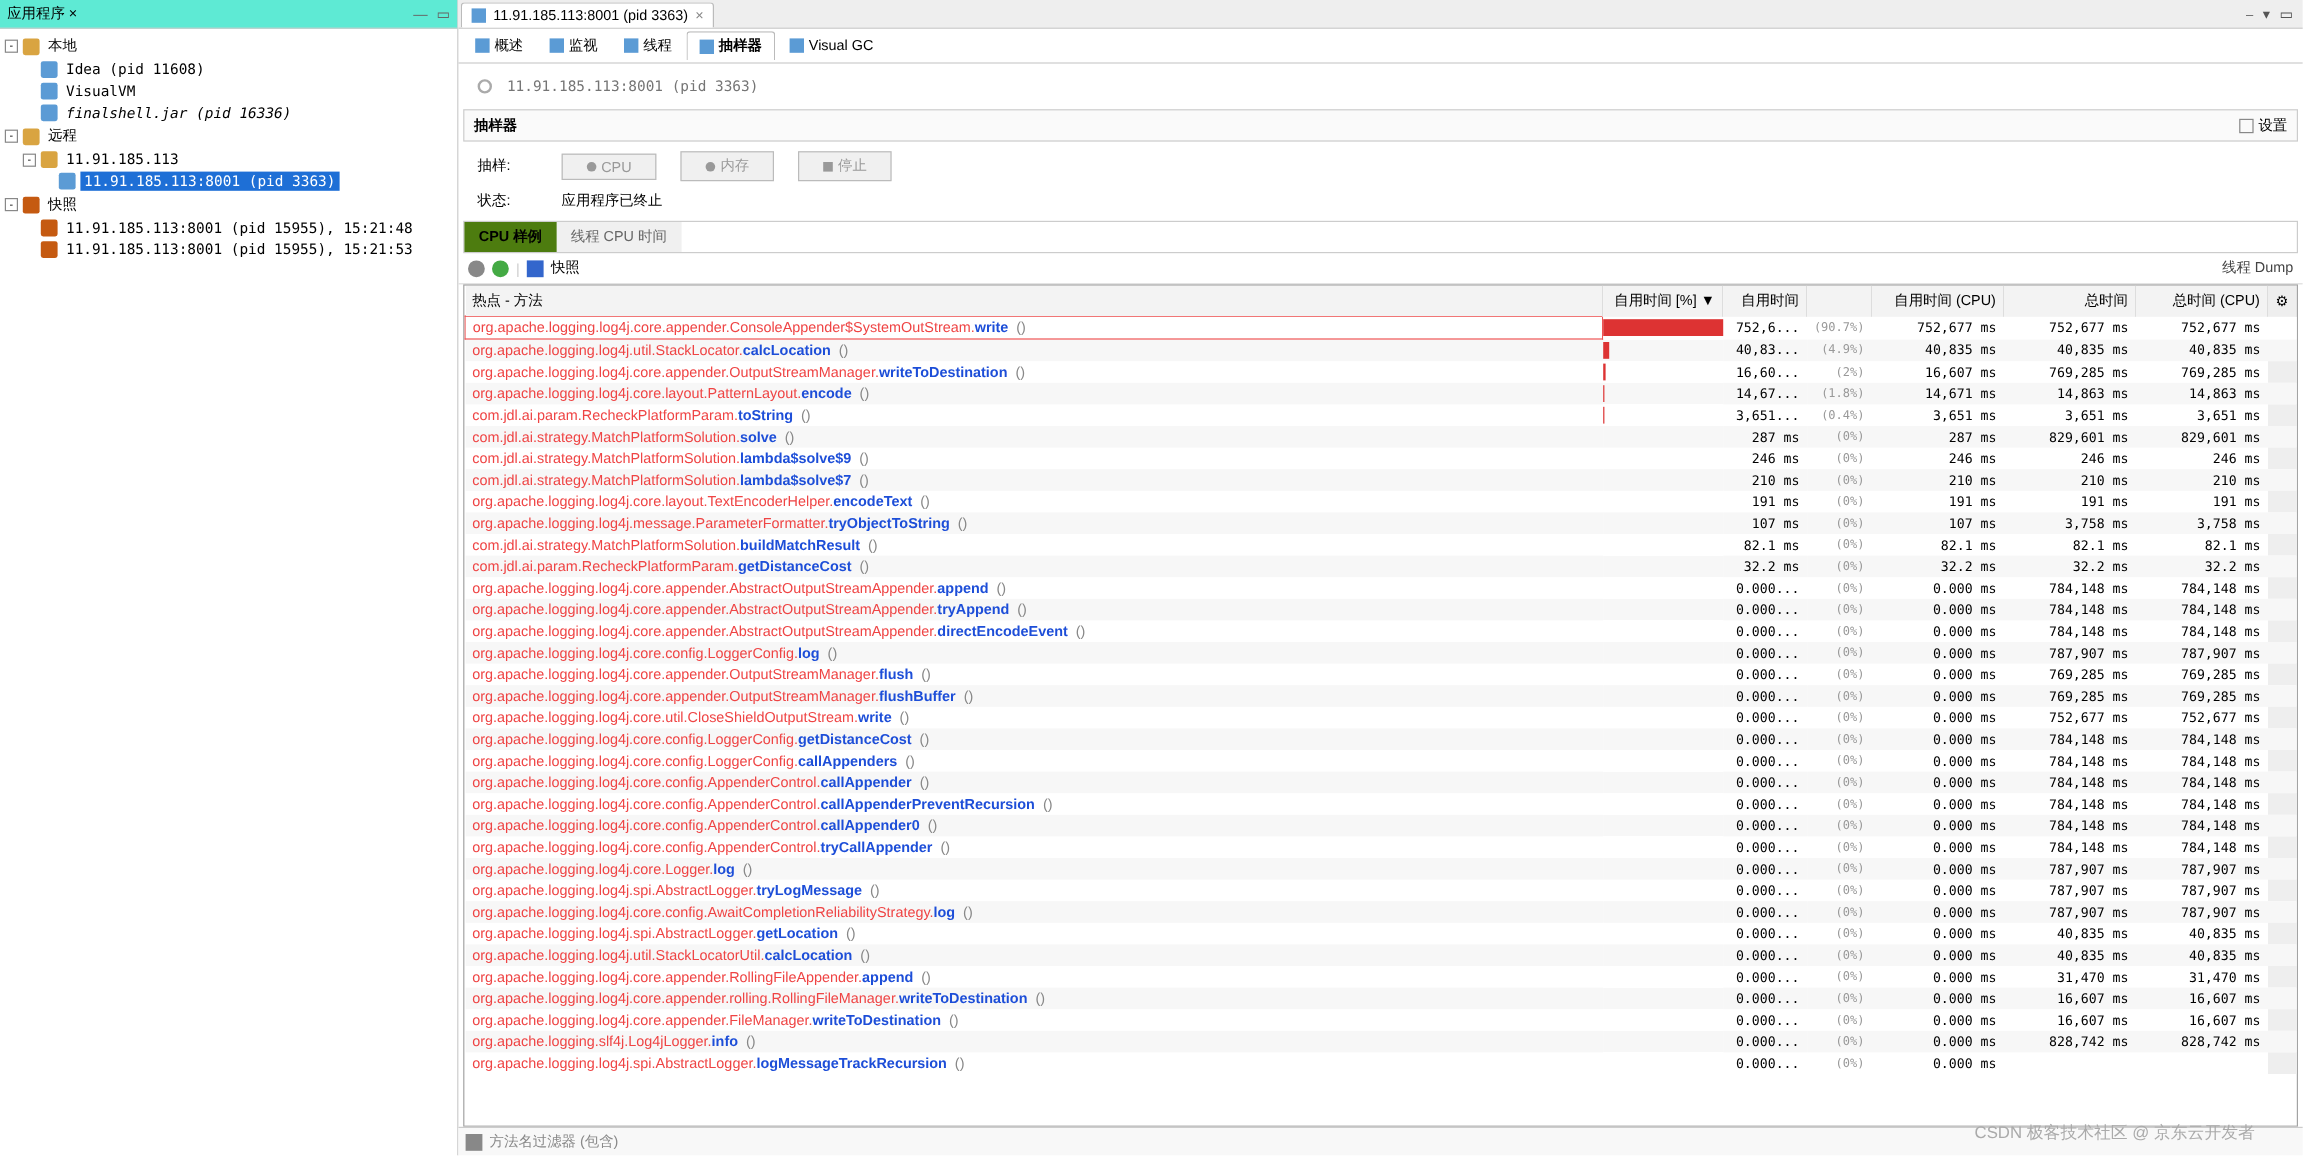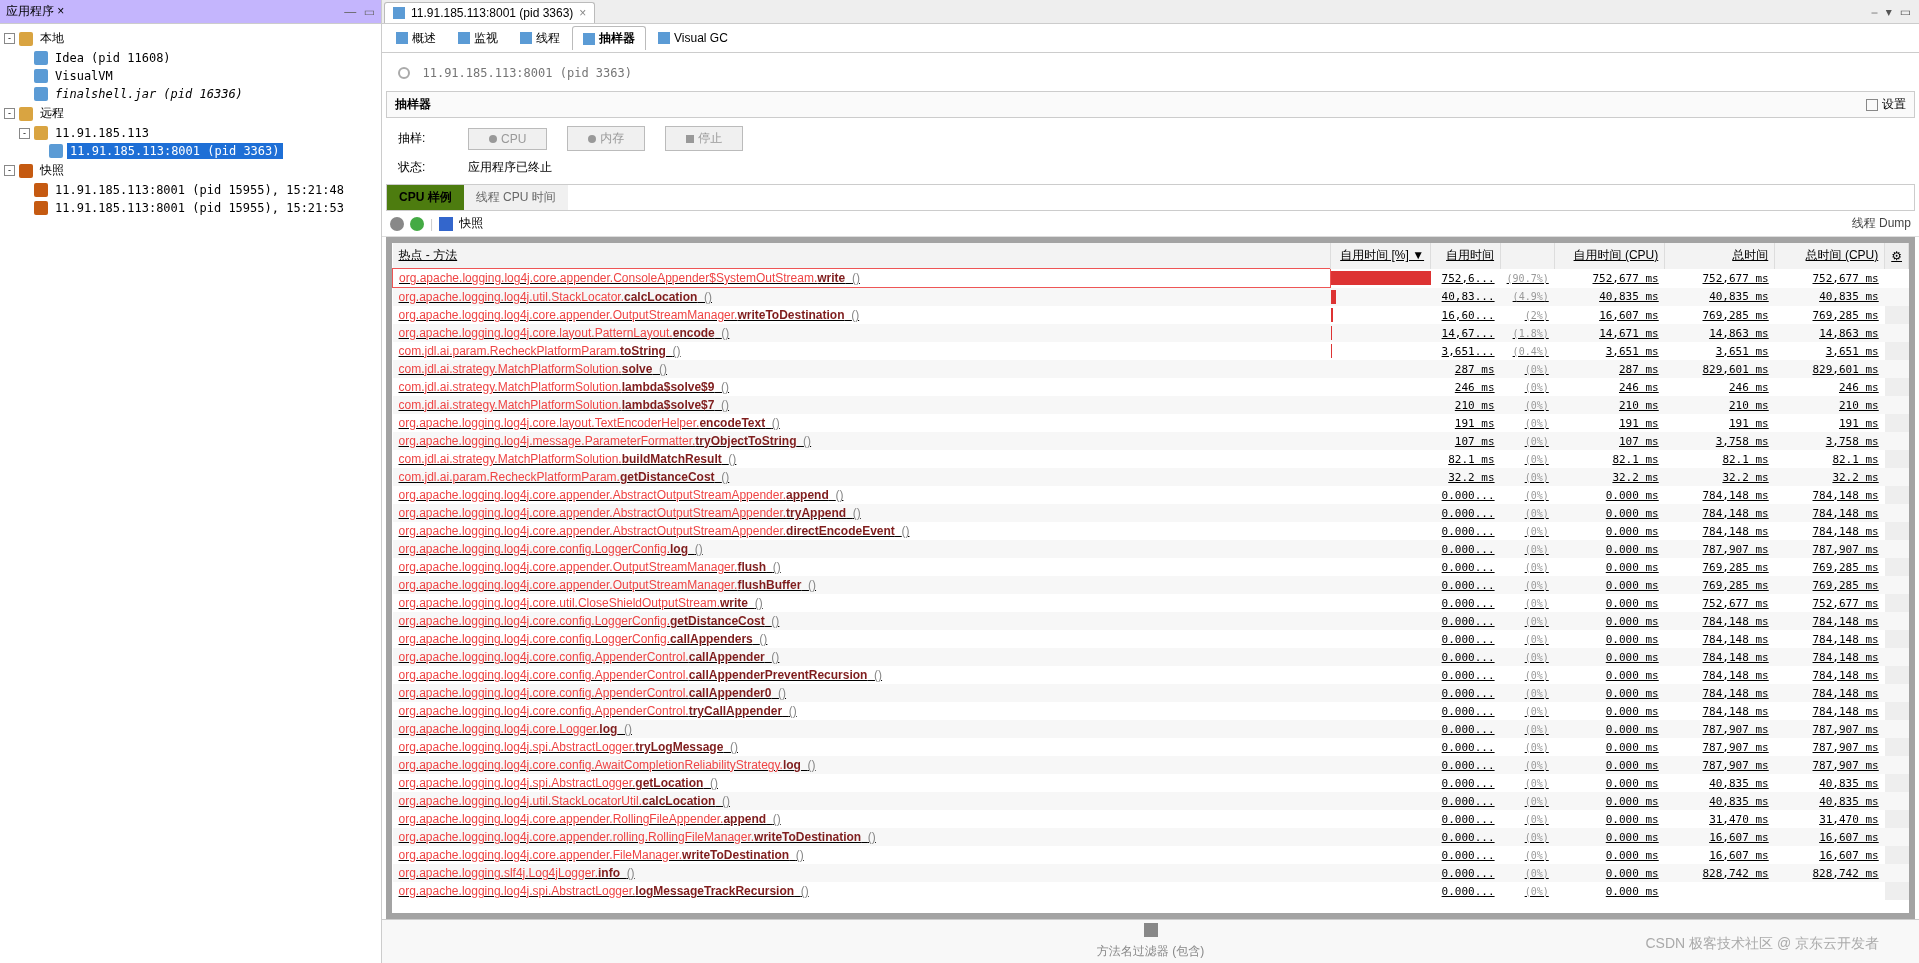--- a/index.html
+++ b/index.html
@@ -1,19 +1,19 @@
 <!DOCTYPE html>
 <html><head>
 <meta charset="utf-8">
 <style>
 * { margin:0; padding:0; box-sizing:border-box; font-family:"Microsoft YaHei","SimSun",sans-serif; font-size:12px; }
 body { background:#fff; overflow:hidden; }
 .app { display:flex; height:963px; width:1919px; }
 .left-panel { width:382px; border-right:1px solid #ccc; display:flex; flex-direction:column; }
-.panel-header { background:#c4b5fd; border-bottom:1px solid #ccc; padding:3px 6px; display:flex; align-items:center; justify-content:space-between; }
+.panel-header { background:#5eead4; border-bottom:1px solid #ccc; padding:3px 6px; display:flex; align-items:center; justify-content:space-between; }
 .panel-header .title { font-weight:normal; }
 .panel-header .ctrls span { margin-left:4px; cursor:pointer; color:#666; }
 .tree { padding:4px 2px; overflow:auto; flex:1; }
 .tree .node { white-space:nowrap; padding:1px 2px; display:flex; align-items:center; }
 .tree .expander { width:11px; height:11px; border:1px solid #888; display:inline-flex; align-items:center; justify-content:center; margin-right:4px; font-size:9px; line-height:1; cursor:pointer; background:#fff;}
 .tree .spacer { display:inline-block; width:15px; }
 .tree .icon { width:14px; height:14px; display:inline-block; margin-right:4px; background:#6a9; border-radius:2px; }
 .tree .icon.host { background:#d9a441; }
 .tree .icon.app { background:#5b9bd5; }
 .tree .icon.snap { background:#c55a11; }
@@ -40,37 +40,37 @@
 .btn .dot{width:8px;height:8px;border-radius:50%;background:#999;}
 .pill-tabs { display:flex; border:1px solid #ccc; margin:0 4px; }
 .pill-tab { padding:4px 12px; cursor:pointer; }
 .pill-tab.active { background:#4d7c0f; font-weight:bold; }
 .pill-tab:not(.active){ background:#f0f0f0; color:#666; }
 .toolbar2 { display:flex; align-items:center; padding:4px 8px; gap:6px; border-bottom:1px solid #ddd;}
 .toolbar2 .ic2{width:14px;height:14px;background:#888;display:inline-block;cursor:pointer;}
 .toolbar2 .ic2.gr{background:#4a4;border-radius:50%;}
 .toolbar2 .ic2.bl{background:#36c;}
 .toolbar2 .right{margin-left:auto; color:#444;}
-.table-wrap { flex:1; overflow:auto; margin:0 4px; border:6px solid #a3a3a3;text-decoration:underline;}
+.table-wrap { flex:1; overflow:auto; margin:0 4px; border:1px solid #a3a3a3;}
 table { width:100%; border-collapse:collapse; }
 th { background:#f3f3f3; text-align:left; padding:4px 6px; font-weight:normal; border-right:1px solid #ddd; position:sticky; top:0;}
 th.r{text-align:right;}
 td { padding:2px 6px; font-family:Consolas,monospace; font-size:11px; white-space:nowrap;}
 td.r{text-align:right;}
 tr:nth-child(even) td{ background:#f7f7f7; }
 tr.hl td { background:#fff; }
 tr.hl td.first { border:1.5px solid #e55; background:#fff;}
 .method-pkg{color:#ef4444;}
-.method-name{font-weight:bold;color:#7f1d1d;}
+.method-name{font-weight:bold;color:#1d4ed8;}
 .method-paren{color:#888;}
 .bar-cell{position:relative;padding:0;}
 .bar{height:14px;background:#d33;}
 .pct{color:#999;font-size:10px;}
 .cog-col{width:20px;background:#eee;}
-.filter-bar{border-top:1px solid #ccc;padding:3px 6px;display:flex;align-items:center;gap:6px;background:#f8f8f8;flex-direction:column;}
+.filter-bar{border-top:1px solid #ccc;padding:3px 6px;display:flex;align-items:center;gap:6px;background:#f8f8f8;}
 .filter-bar .fic{width:14px;height:14px;display:inline-block;background:#888;}
 .watermark{position:absolute;right:40px;bottom:10px;color:#aaa;font-size:14px;pointer-events:none;}
 </style>
 </head>
 <body>
 
 <div class="app">
   <div class="left-panel">
     <div class="panel-header">
       <span class="title">应用程序 ×</span>

